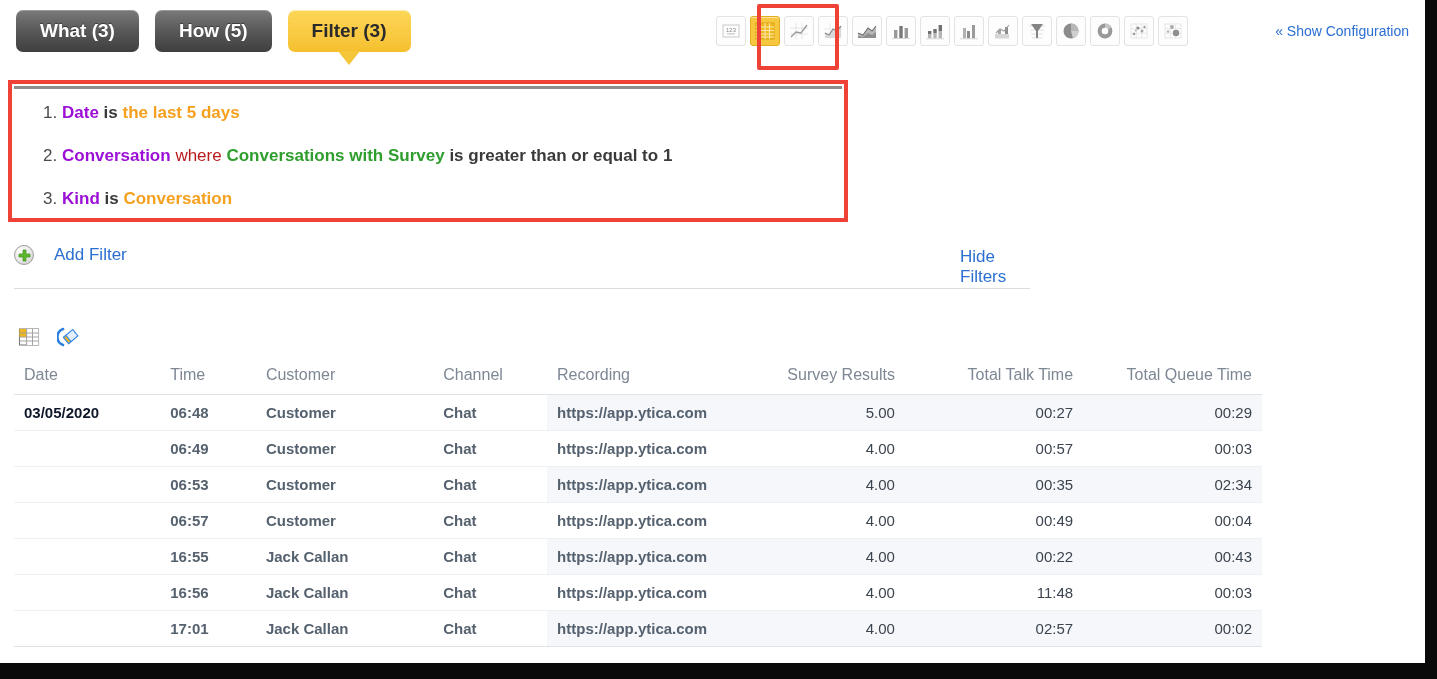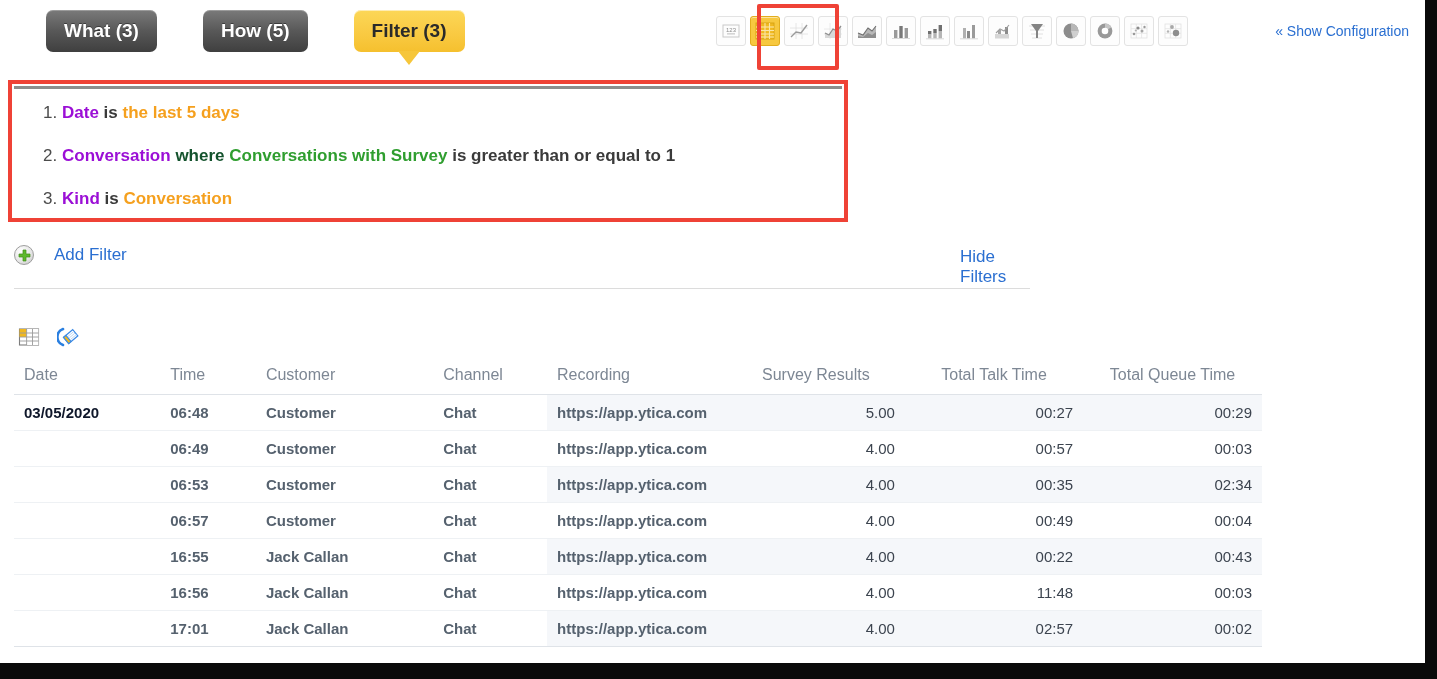--- a/index.html
+++ b/index.html
@@ -29,32 +29,31 @@
     position: absolute;
     left: 16px; top: 10px;
     display: flex;
     align-items: flex-start;
     gap: 16px;
   }
   .tab-btn {
     position: relative;
     border: none;
     border-radius: 7px;
-    padding: 0 18px;
+    padding: 0 24px;
     height: 42px;
     line-height: 42px;
     font-size: 19px;
     font-weight: bold;
     color: #ffffff;
     cursor: pointer;
     white-space: nowrap;
     background: linear-gradient(to bottom, #7a7a7a 0%, #585858 50%, #3f3f3f 100%);
     box-shadow: inset 0 1px 0 rgba(255,255,255,0.25);
     text-shadow: 0 -1px 0 rgba(0,0,0,0.4);
-    margin-left: 30px;
   }
   .tab-btn.active {
     background: linear-gradient(to bottom, #fcd757 0%, #f9c941 60%, #f5c02e 100%);
     color: #2a2a2a;
     text-shadow: none;
     box-shadow: inset 0 1px 0 rgba(255,255,255,0.55);
   }
   .tab-btn.active::after {
     content: "";
     position: absolute;
@@ -140,21 +139,21 @@
   ol.filter-list li {
     margin-bottom: 23px;
     line-height: 20px;
   }
   ol.filter-list li:last-child { margin-bottom: 16px; }
   .ftok { font-weight: bold; }
   .ftok.attr   { color: #9b0fd6; }
   .ftok.value  { color: #f5a01e; }
   .ftok.metric { color: #2f9e2f; }
   .ftok.plain  { color: #3a3a3a; font-weight: bold; }
-  .fword { color: #14532d; font-weight: bold; }
+  .fword { color: #b91c1c; font-weight: normal; }
 
   
   .filter-actions {
     position: absolute;
     left: 14px; top: 245px;
     width: 1016px;
     height: 45px;
   }
   .add-filter {
     position: absolute;
@@ -222,21 +221,21 @@
   .data-table th {
     font-weight: normal;
     font-size: 16px;
     color: #7d8794;
     padding: 4px 10px 10px 10px;
     text-align: left;
     border-bottom: 1px solid #dfe3e8;
     vertical-align: bottom;
     white-space: nowrap;
   }
-  .data-table th.num { text-align: center; }
+  .data-table th.num { text-align: right; }
   .data-table td {
     padding: 9px 10px;
     color: #55616e;
     font-weight: bold;
     white-space: nowrap;
     border-bottom: 1px solid #eef1f4;
     font-size: 15px;
   }
   .data-table td.num { text-align: right; font-weight: normal; color: #3c444f; }
   .data-table td.datecell { color: #0f172a; }

